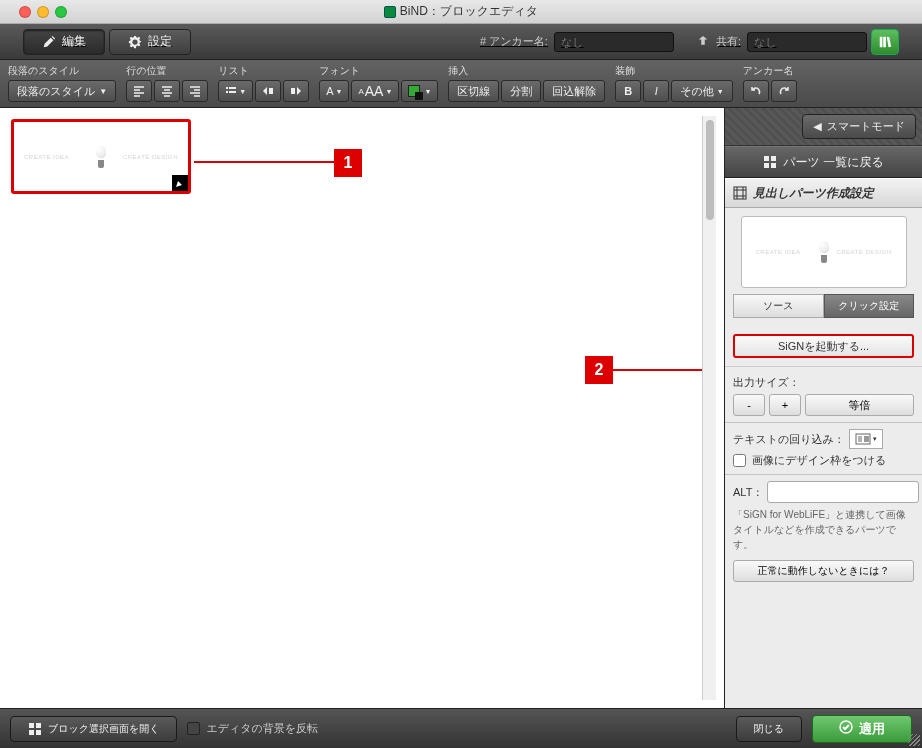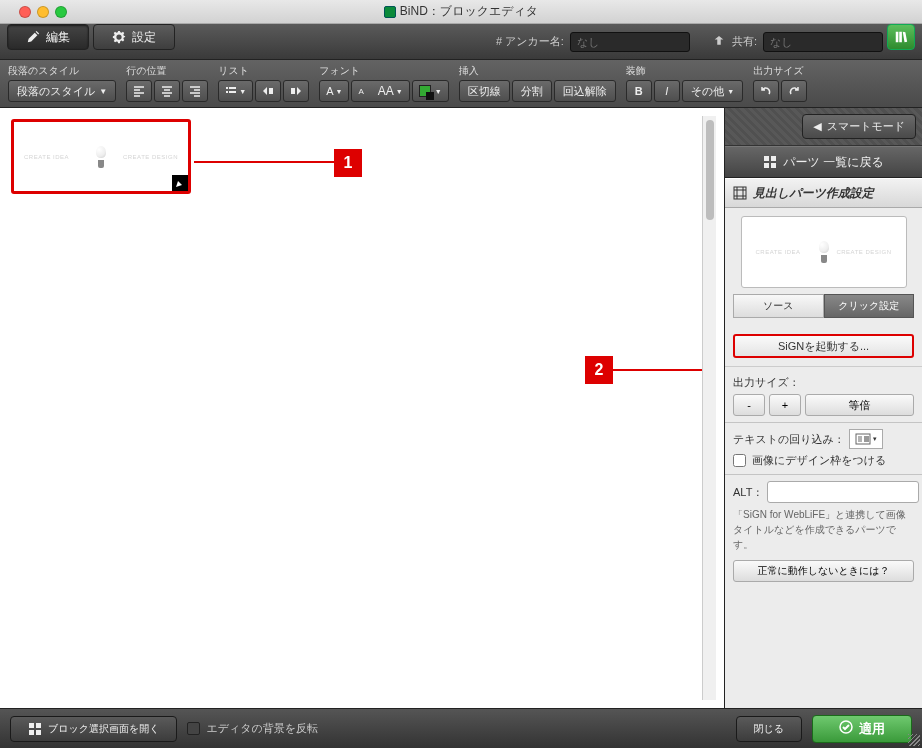--- a/index.html
+++ b/index.html
@@ -4,21 +4,21 @@
 <style>
   * { box-sizing: border-box; margin: 0; padding: 0; font-family: "Hiragino Kaku Gothic Pro", "Meiryo", sans-serif; }
   body { background: #4a4a4a; width: 922px; height: 748px; overflow: hidden; }
   .window { width: 922px; height: 748px; background: #e8e8e8; display: flex; flex-direction: column; }
   .titlebar { height: 24px; background: linear-gradient(#e8e8e8,#d2d2d2); border-bottom:1px solid #aaa; display:flex; align-items:center; padding:0 19px; position:relative; }
   .traffic { display:flex; gap:6px; align-items:center; }
   .dot { width:12px; height:12px; border-radius:50%; border:1px solid rgba(0,0,0,.2); }
   .dot.red{background:#ff5f57}.dot.yel{background:#ffbd2e}.dot.grn{background:#28c940}
   .title { position:absolute; left:0; right:0; text-align:center; font-size:12px; color:#333; display:flex; justify-content:center; align-items:center; gap:4px;}
   .title-ico{width:12px;height:12px;background:#0a8a3a;border:1px solid #055;display:inline-block;border-radius:2px;}
-  .tabrow { height:36px; background:linear-gradient(#5a5a5a,#3a3a3a); display:flex; padding:0 7px; gap:4px; border-bottom:1px solid #222;}
+  .tabrow { height:36px; background:linear-gradient(#5a5a5a,#3a3a3a); display:flex; align-items:center; padding:0 23px; gap:4px; border-bottom:1px solid #222;text-decoration:underline;}
   .tabbtn { height:26px; background:linear-gradient(#5c5c5c,#3e3e3e); border:1px solid #222; border-radius:4px; color:#eee; font-size:12px; display:flex; align-items:center; justify-content:center; gap:6px; padding:0 18px; cursor:pointer;}
   .tabbtn.active{background:linear-gradient(#444,#2a2a2a); box-shadow:inset 0 1px 2px rgba(0,0,0,.6);}
   .spacer{flex:1}
   .anchor-group{display:flex;align-items:center;gap:6px;color:#ccc;font-size:11px;}
   .tabrow input[type=text]{width:120px;height:20px;background:#2a2a2a;border:1px solid #111;border-radius:3px;color:#888;font-size:11px;padding:0 6px;}
   .bookbtn{width:28px;height:26px;background:linear-gradient(#5cbf5c,#2e8b2e);border:1px solid #1a5;border-radius:4px;display:flex;align-items:center;justify-content:center;color:#fff;cursor:pointer;}
   .toolbar{height:48px;background:linear-gradient(#636363,#4a4a4a);border-bottom:1px solid #222;display:flex;padding:4px 8px;gap:10px;}
   .tgroup{display:flex;flex-direction:column;gap:2px;}
   .tgrouplabel{font-size:10px;color:#ddd;}
   .trow{display:flex;gap:2px;}
@@ -181,21 +181,21 @@
     </div>
     <div class="tgroup">
       <div class="tgrouplabel">フォント</div>
       <div class="trow">
         <div class="tbtn">
             <span>A</span>
             <span style="font-size:7px;margin-left:2px;">▼</span>
           </div>
         <div class="tbtn">
             <span style="font-size:8px;">A</span>
-            <span style="font-size:12px;margin-left:14px;">AA</span>
+            <span style="font-size:14px;margin-left:1px;">AA</span>
             <span style="font-size:7px;margin-left:2px;">▼</span>
           </div>
         <div class="tbtn">
             <span class="color-chip"></span>
             <span style="font-size:7px;margin-left:4px;">▼</span>
           </div>
       </div>
     </div>
     <div class="tgroup">
       <div class="tgrouplabel">挿入</div>
@@ -214,21 +214,21 @@
         <div class="tbtn">
             <i>I</i>
           </div>
         <div class="tbtn wider">
             <span>その他</span>
             <span style="font-size:7px;margin-left:3px;">▼</span>
           </div>
       </div>
     </div>
     <div class="tgroup">
-      <div class="tgrouplabel">出力サイズ</div>
+      <div class="tgrouplabel">アンカー名</div>
       <div class="trow">
         <div class="tbtn">
             <svg viewBox="0 0 12 12">
               <path fill="none" stroke="#eee" stroke-width="1.5" d="M9 9A4 4 0 005 3L2 5M2 2v3h3"></path>
             </svg>
           </div>
         <div class="tbtn">
             <svg viewBox="0 0 12 12">
               <path fill="none" stroke="#eee" stroke-width="1.5" d="M3 9a4 4 0 014-6l3 2M10 2v3H7"></path>
             </svg>

